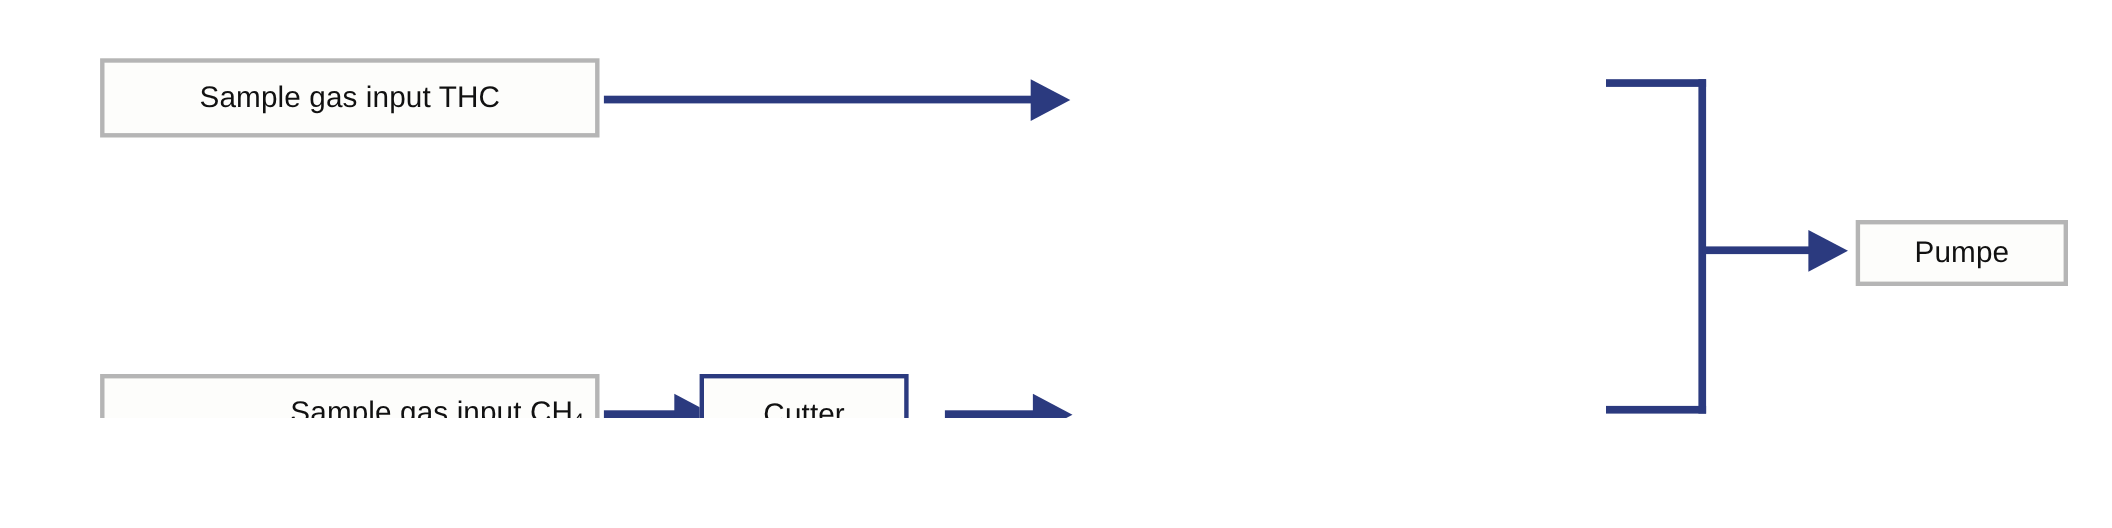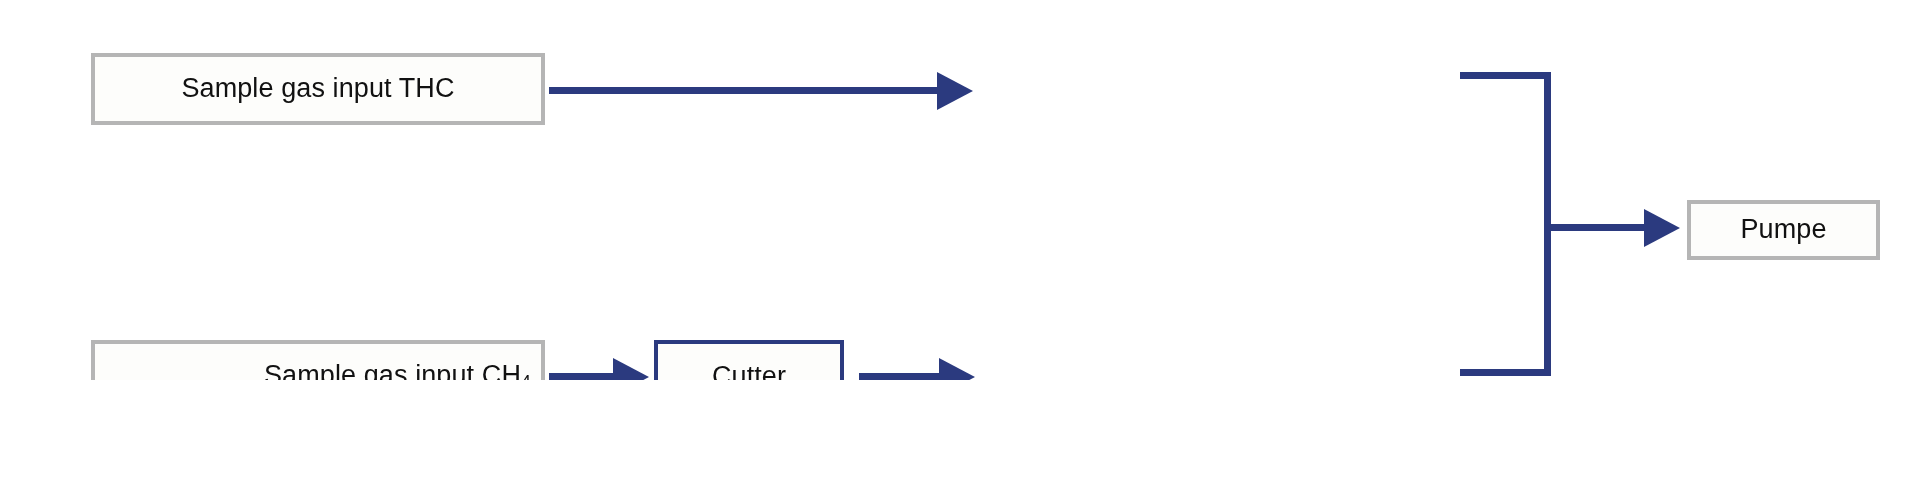--- a/index.html
+++ b/index.html
@@ -63,21 +63,21 @@
     height: 0;
     border-top: 19px solid transparent;
     border-bottom: 19px solid transparent;
     border-left: 36px solid #2b3a7f;
   }
 
   
   #node-sample-thc   { left: 91px;  top: 53px;  width: 454px; height: 72px; }
   #node-chamber-thc  { left: 976px; top: 45px;  width: 484px; height: 92px; }
   #node-sample-ch4   { left: 91px;  top: 340px; width: 454px; height: 72px; justify-content: flex-end; }
-  #node-cutter       { left: 654px; top: 340px; width: 190px; height: 73px; }
+  #node-cutter       { left: 636px; top: 340px; width: 190px; height: 73px; }
   #node-chamber-ch4  { left: 978px; top: 335px; width: 482px; height: 92px; }
   #node-pumpe        { left: 1687px;top: 200px; width: 193px; height: 60px; }
 
   
   #edge-thc-line     { left: 549px; top: 87px;  width: 390px; }
   #edge-thc-arrow    { left: 937px; top: 72px; }
 
   #edge-ch4-cut-line { left: 549px; top: 373px; width: 66px; }
   #edge-ch4-cut-arrow{ left: 613px; top: 358px; }
 

